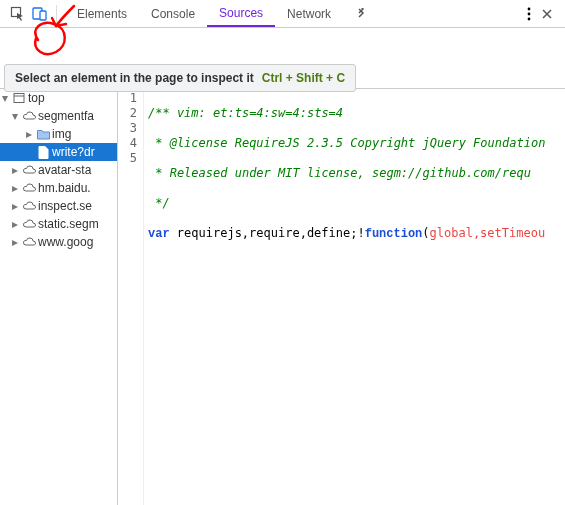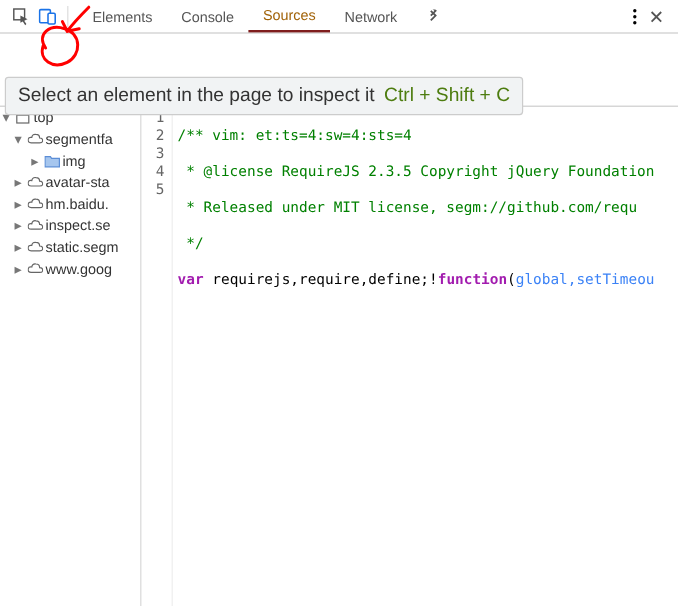--- a/index.html
+++ b/index.html
@@ -28,36 +28,36 @@
   .tabbar-icon.active { color: #1a73e8; }
   .tabbar-sep { width: 1px; height: 18px; background: #ddd; margin: 0 6px; }
   .tabs { display: flex; align-items: flex-start; height: 100%; }
   .tab {
     padding: 0 12px;
     display: flex; align-items: center;
     color: #555;
     cursor: default;
     height: 100%;
   }
-  .tab.active { color: #a16207; border-bottom: 2px solid #7f1d1d; }
+  .tab.active { color: #6d28d9; border-bottom: 2px solid #6d28d9; }
   .tabbar-right { margin-left: auto; display: flex; align-items: center; gap: 10px; padding-right: 6px; }
   .more-btn, .menu-btn, .close-btn { color: #555; cursor: default; }
   
   .tooltip-bar {
     background: #f1f3f4;
     border: 1px solid #ccc;
     border-radius: 3px;
     position: absolute;
     top: 64px;
     left: 4px;
     padding: 6px 10px;
-    font-size: 16px;
+    font-size: 12px;
     color: #333;
     z-index: 5;
-    display: flex; align-items: center; gap: 8px;
+    display: flex; align-items: center; gap: 8px; font-weight: bold;
   }
   .tooltip-shortcut { color: #4d7c0f; }
   
   .main {
     display: flex;
     height: calc(505px - 28px);
   } 
   .content-wrap { margin-top: 60px; display: flex; width: 100%; height: calc(100% - 60px); }
   
   .tree-panel {
@@ -108,23 +108,23 @@
     padding: 2px 6px 0 0;
     color: #666;
     background: #fff;
     border-right: 1px solid #eee;
   }
   .code {
     padding: 2px 0 0 4px;
     white-space: pre;
     overflow: hidden;
   }
-  .tok-comment { color: #008000; }
-  .tok-keyword { color: #a21caf; font-weight: bold; }
-  .tok-var { color: #3b82f6; }
+  .tok-comment { color: #008000; font-style: italic; }
+  .tok-keyword { color: #1d4ed8; font-weight: bold; font-family: Liberation Mono, monospace; }
+  .tok-var { color: #ef4444; }
   .tok-punc { color: #000000; }
   
   .annotation {
     position: absolute;
     top: 0; left: 0;
     pointer-events: none;
     z-index: 10;
   }
   svg { display: block; }
 </style>
@@ -205,20 +205,29 @@
       </div>
       <div class="tree-row l2">
         <span class="arrow">▸</span>
         <span class="ticon" style="color:#5b8dd6">
             <svg width="13" height="11" viewBox="0 0 13 11">
               <path d="M0.5 1.5 L5 1.5 L6 3 L12.5 3 L12.5 10 L0.5 10 Z" fill="#a6c6ee" stroke="#5b8dd6"></path>
             </svg>
           </span>
         <span>img</span>
       </div>
+      <div class="tree-row l3 selected">
+        <span class="ticon">
+            <svg width="11" height="13" viewBox="0 0 11 13">
+              <path d="M1 0.5 L7 0.5 L10 3.5 L10 12.5 L1 12.5 Z" fill="#fff" stroke="currentColor"></path>
+              <path d="M7 0.5 L7 3.5 L10 3.5" fill="none" stroke="currentColor"></path>
+            </svg>
+          </span>
+        <span>write?dr</span>
+      </div>
       <div class="tree-row l1">
         <span class="arrow">▸</span>
         <span class="ticon">
             <svg width="13" height="10" viewBox="0 0 13 10">
               <path d="M3 8 Q0 8 0.5 5 Q1 3 3.5 3.5 Q4 0.5 7 1 Q10 1 10 4 Q13 4 12.5 7 Q12 8 10 8 Z" fill="none" stroke="currentColor"></path>
             </svg>
           </span>
         <span>avatar-sta</span>
       </div>
       <div class="tree-row l1">

